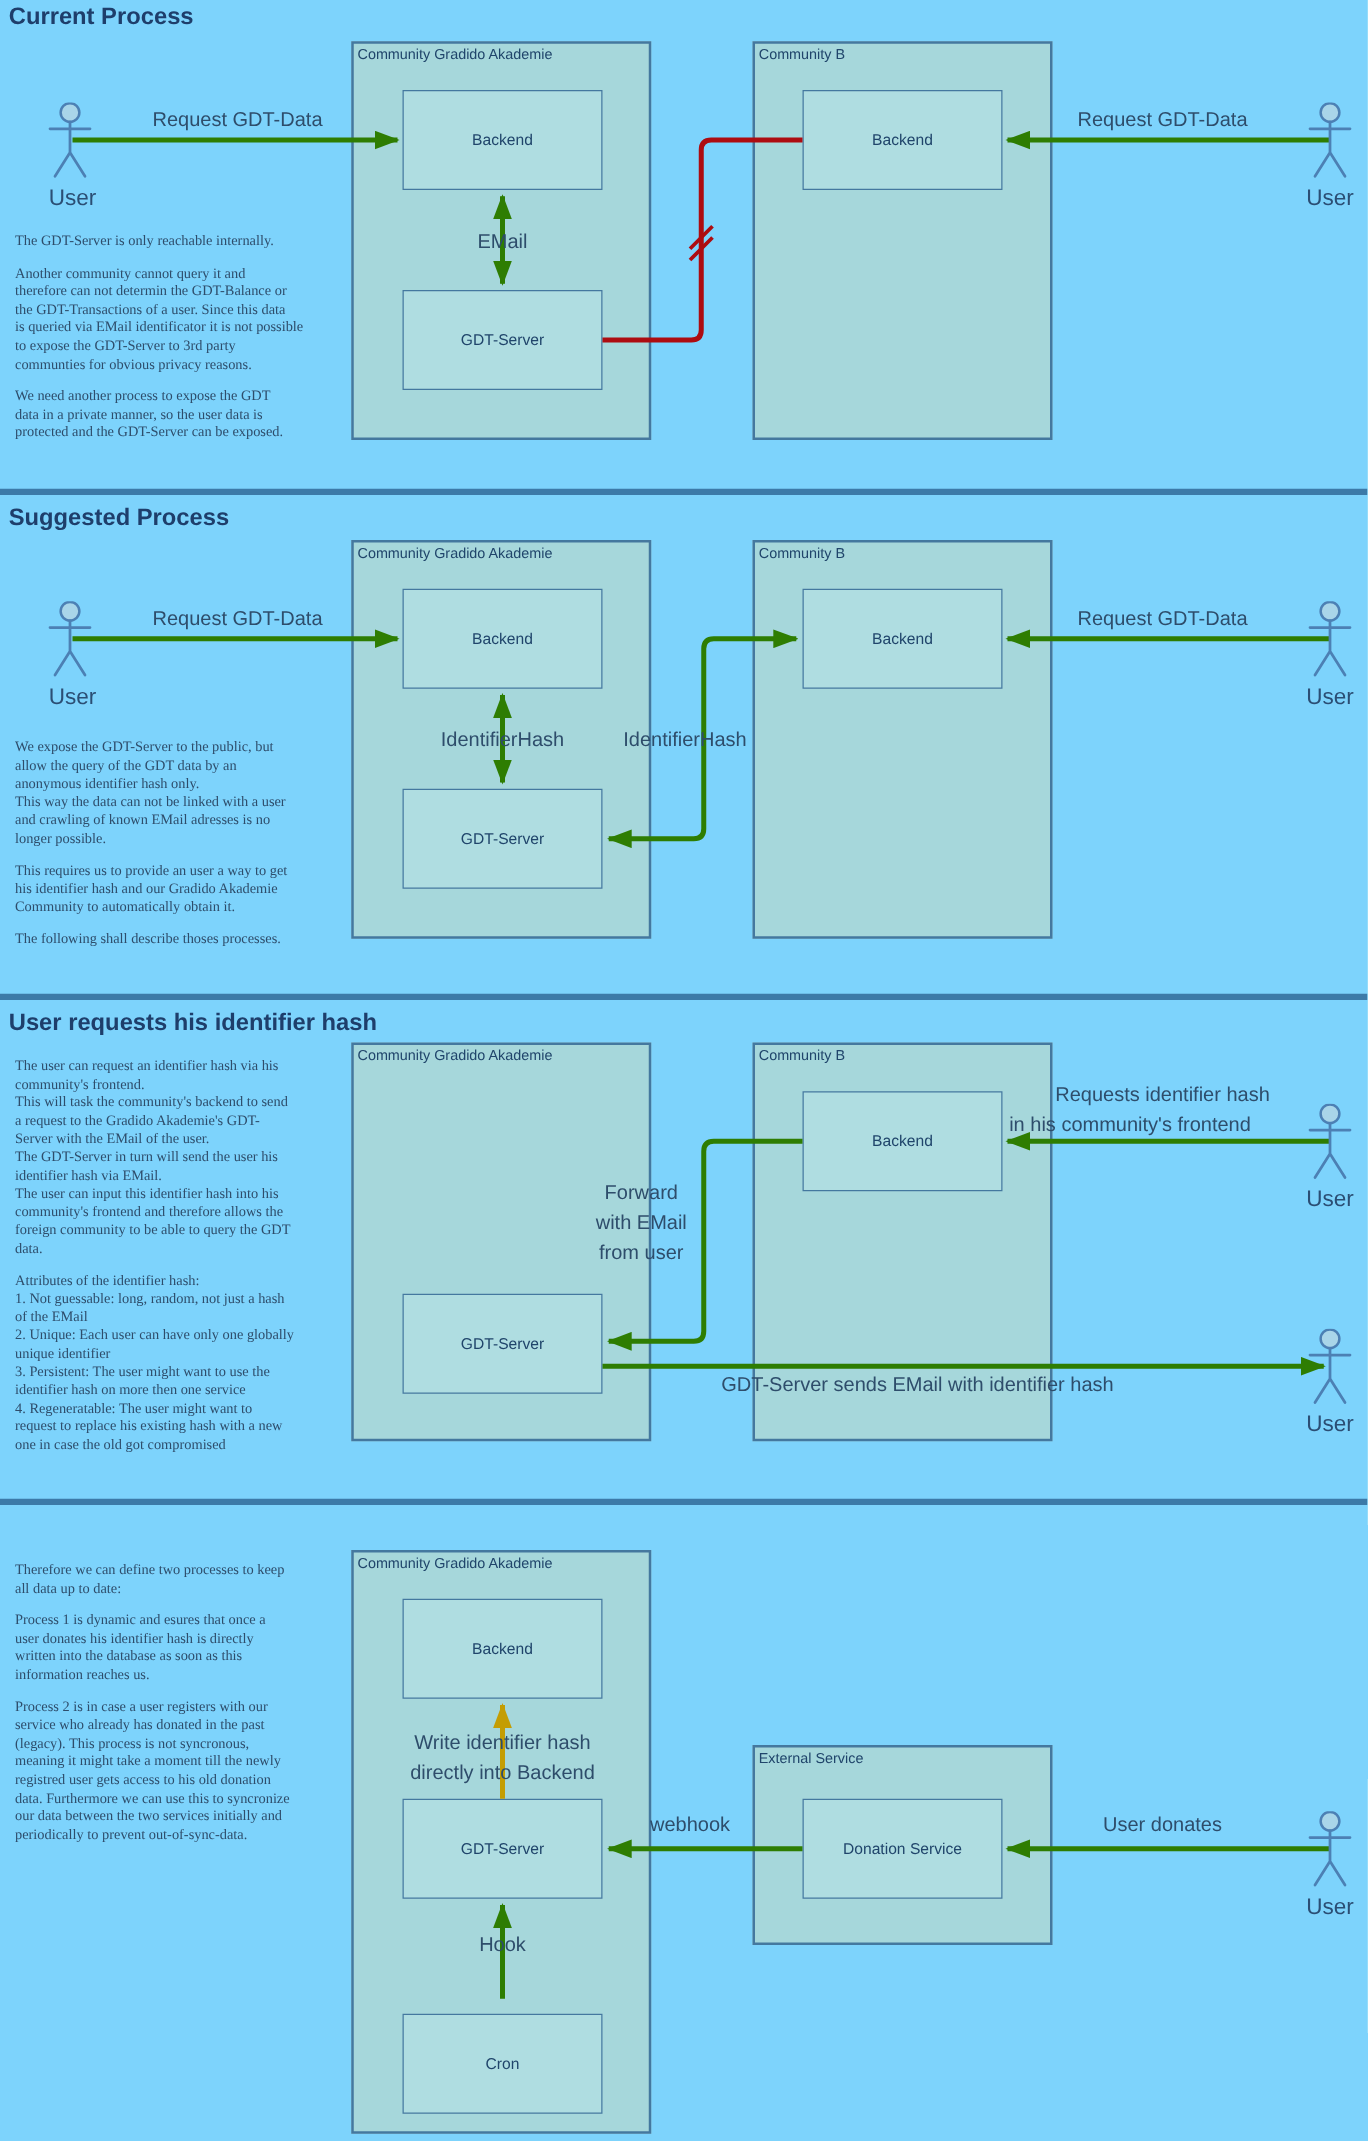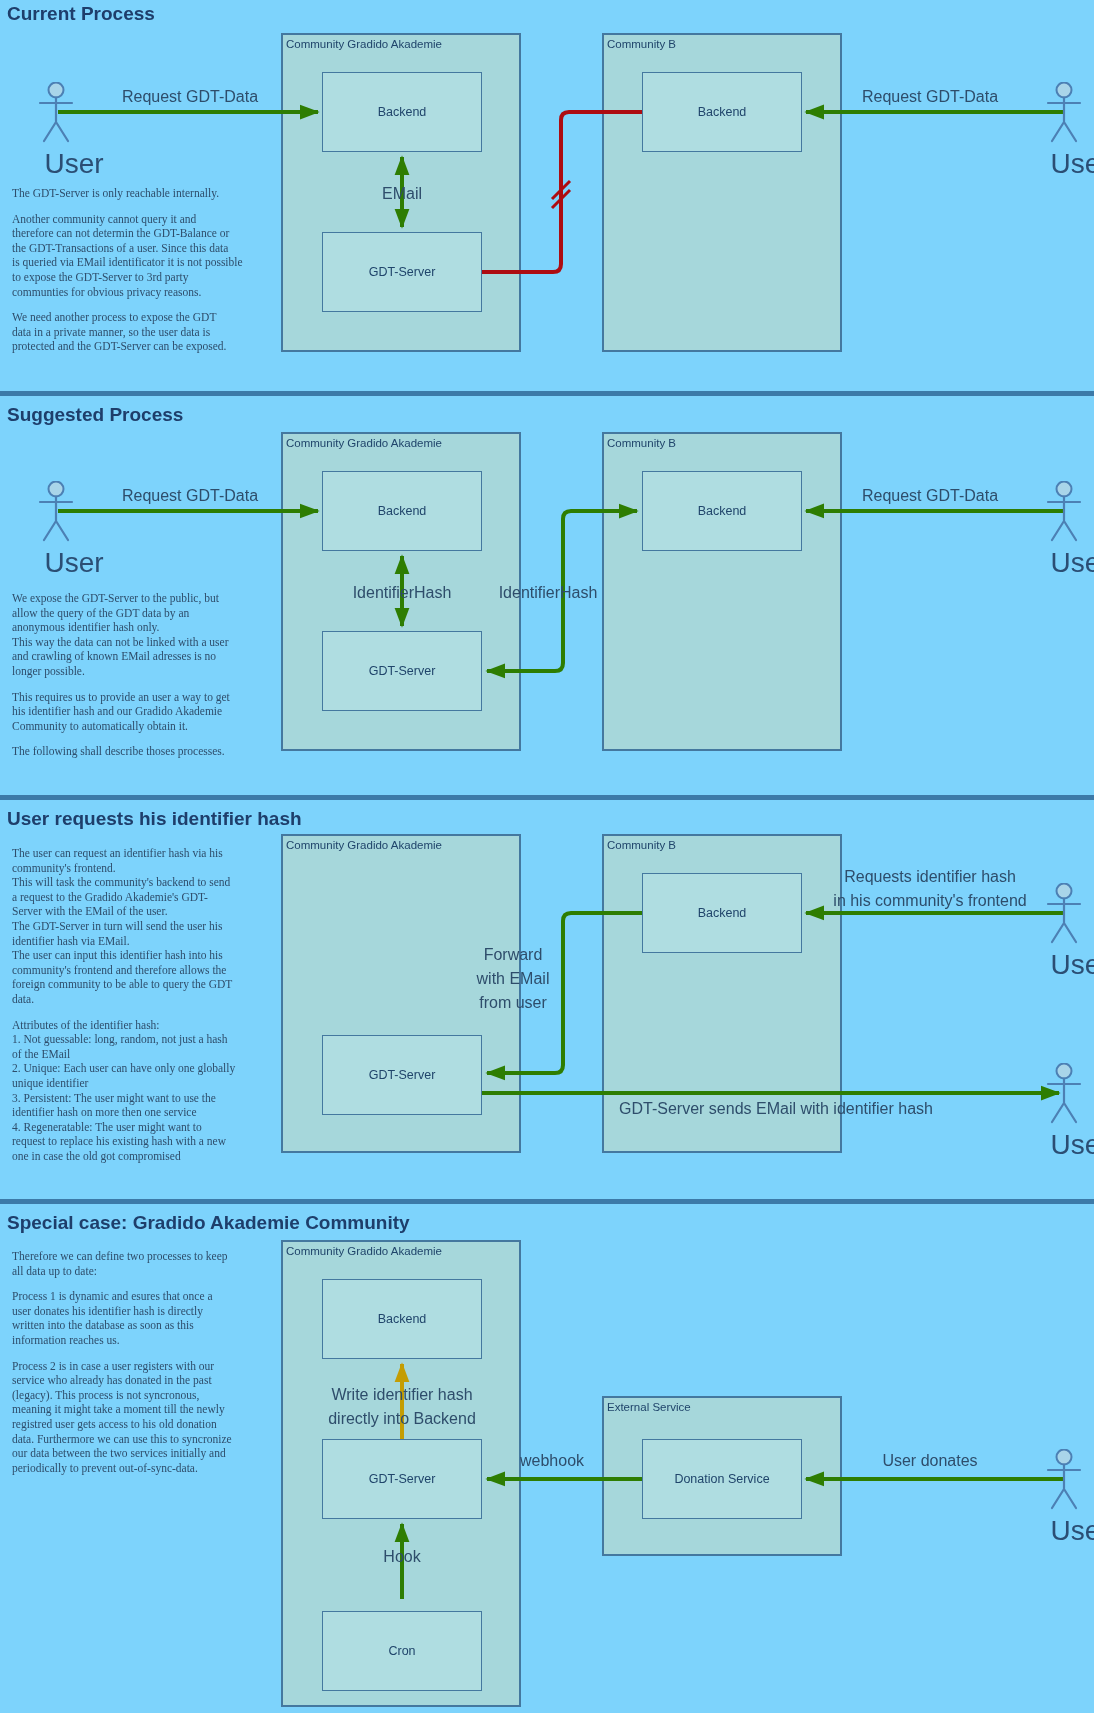--- a/index.html
+++ b/index.html
@@ -7,21 +7,21 @@
   .canvas{position:relative;width:1094px;height:1713px;background:#7dd3fc;overflow:hidden;}
   .divider{position:absolute;left:0;width:1094px;height:5px;background:#3c7aa8;}
   .h-title{position:absolute;left:7px;font-size:19px;font-weight:bold;color:#1e3e6b;white-space:nowrap;}
   .text-block{position:absolute;left:12px;width:258px;font-size:11.5px;line-height:14.6px;color:#2e4d6b;}
   .text-block p{margin:0 0 11px 0;white-space:pre-line;font-family:Liberation Serif, serif;}
   .community{position:absolute;background:#a6d7db;border:2px solid #44789f;box-sizing:border-box;}
   .box-label{position:absolute;font-size:11.5px;color:#20456b;white-space:nowrap;}
   .node{position:absolute;background:#afdde1;border:1.5px solid #44789f;box-sizing:border-box;
         display:flex;align-items:center;justify-content:center;font-size:12.5px;color:#20456b;}
   .arrow-label{position:absolute;transform:translateX(-50%);font-size:16px;color:#2e4d6b;white-space:nowrap;}
-  .user-label{position:absolute;transform:translateX(-50%);font-size:28px;color:#2b4e74;white-space:nowrap;margin-left:16px;}
+  .user-label{position:absolute;transform:translateX(-50%);font-size:18px;color:#2b4e74;white-space:nowrap;}
   .actor{position:absolute;}
   svg.arrows{position:absolute;left:0;top:0;pointer-events:none;}
 </style>
 </head>
 <body>
 
 <div class="canvas">
 
   <div class="h-title" style="top:3px;">Current Process</div>
 
@@ -117,21 +117,20 @@
       <span>GDT-Server</span>
     </div>
 
   <div class="community" style="left:602px;top:834px;width:240px;height:319px;"></div>
   <div class="box-label" style="left:607px;top:839px;">Community B</div>
   <div class="node" style="left:642px;top:873px;width:160px;height:80px;">
       <span>Backend</span>
     </div>
 
   <div class="divider" style="top:1199px;"></div>
-  <div class="h-title" style="top:1212px;">Special case: Gradido Akademie Community</div>
 
   <div class="text-block" style="top:1249px;">
     <p>Therefore we can define two processes to keep
 all data up to date:</p>
     <p>Process 1 is dynamic and esures that once a
 user donates his identifier hash is directly
 written into the database as soon as this
 information reaches us.</p>
     <p>Process 2 is in case a user registers with our
 service who already has donated in the past
@@ -195,25 +194,25 @@
   <div class="arrow-label" style="left:190px;top:88px;">Request GDT-Data</div>
   <div class="arrow-label" style="left:402px;top:185px;">EMail</div>
   <div class="arrow-label" style="left:930px;top:88px;">Request GDT-Data</div>
 
   <div class="arrow-label" style="left:190px;top:487px;">Request GDT-Data</div>
   <div class="arrow-label" style="left:402px;top:584px;">IdentifierHash</div>
   <div class="arrow-label" style="left:548px;top:584px;">IdentifierHash</div>
   <div class="arrow-label" style="left:930px;top:487px;">Request GDT-Data</div>
 
   <div class="arrow-label" style="left:930px;top:868px;">Requests identifier hash</div>
-  <div class="arrow-label" style="left:930px;top:892px;text-align:right;">in his community's frontend</div>
+  <div class="arrow-label" style="left:904px;top:892px;text-align:right;">in his community's frontend</div>
   <div class="arrow-label" style="left:513px;top:946px;">Forward</div>
   <div class="arrow-label" style="left:513px;top:970px;">with EMail</div>
   <div class="arrow-label" style="left:513px;top:994px;">from user</div>
-  <div class="arrow-label" style="left:776px;top:1100px;">GDT-Server sends EMail with identifier hash</div>
+  <div class="arrow-label" style="left:734px;top:1100px;">GDT-Server sends EMail with identifier hash</div>
 
   <div class="arrow-label" style="left:402px;top:1386px;">Write identifier hash</div>
   <div class="arrow-label" style="left:402px;top:1410px;">directly into Backend</div>
   <div class="arrow-label" style="left:402px;top:1548px;">Hook</div>
   <div class="arrow-label" style="left:552px;top:1452px;">webhook</div>
   <div class="arrow-label" style="left:930px;top:1452px;">User donates</div>
 
   <svg class="actor" style="left:24px;top:82px;" width="64" height="62">
     <circle cx="32" cy="8" r="7.5" fill="#a9d5e9" stroke="#4c80b4" stroke-width="2"></circle>
     <path d="M32,15.5 V40 M16,21 H48 M32,40 L20,59 M32,40 L44,59" stroke="#4c80b4" stroke-width="2.2" fill="none" stroke-linecap="round"></path>

